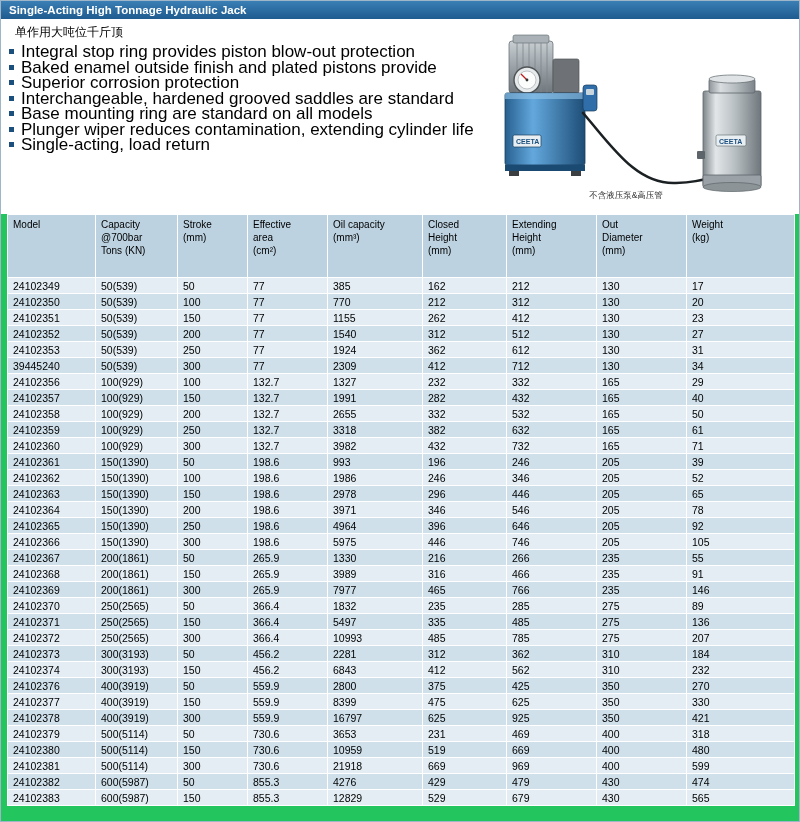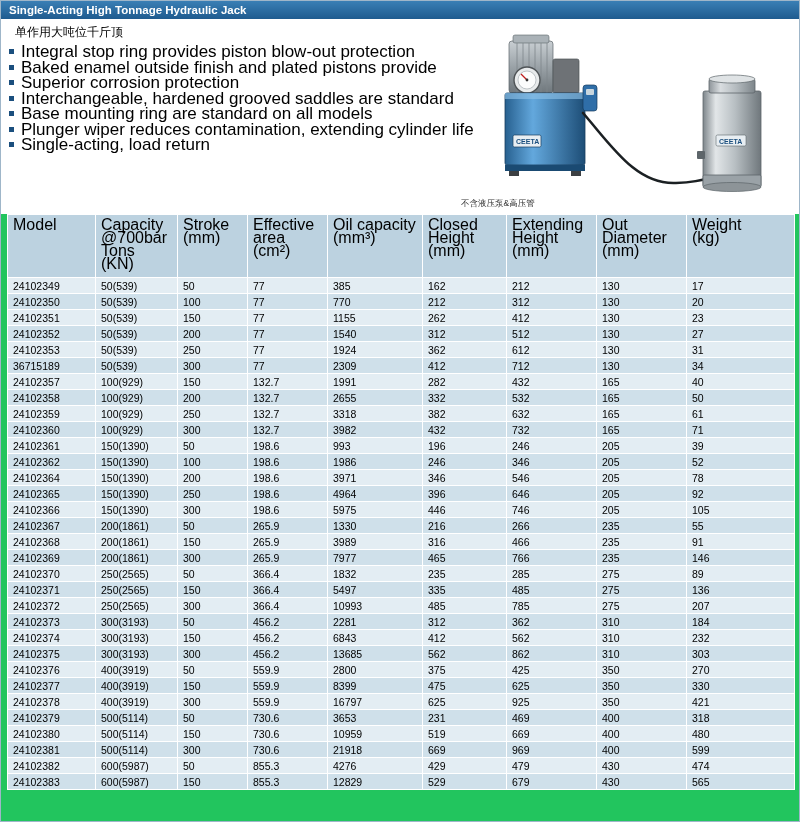--- a/index.html
+++ b/index.html
@@ -74,40 +74,40 @@
     position:absolute;
     right:8px;
     top:6px;
     width:330px;
     height:185px;
   }
   .art-caption{
     position:absolute;
     left:0;
     right:0;
-    bottom:0;
-    text-align:left;
+    bottom:8px;
+    text-align:center;
     font-size:8.5px;
     color:#333;
   }
   
   .table-wrap{
     padding:0 6px 6px 6px;
     box-sizing:border-box;
   }
   table{
     border-collapse:collapse;
     width:788px;
     table-layout:fixed;
   }
   thead th{
     background:#bcd2e0;
     border:1px solid #ffffff;
     border-bottom:1px solid #ffffff;
-    font-size:16px;
+    font-size:10px;
     font-weight:normal;
     text-align:left;
     padding:3px 5px;
     vertical-align:top;
     color:#000;
     line-height:13px;
     height:56px;
   }
   tbody td{
     border:1px solid #ffffff;
@@ -345,29 +345,40 @@
             <td>50(539)</td>
             <td>250</td>
             <td>77</td>
             <td>1924</td>
             <td>362</td>
             <td>612</td>
             <td>130</td>
             <td>31</td>
           </tr>
           <tr>
-            <td>36715189</td>
+            <td>39445240</td>
             <td>50(539)</td>
             <td>300</td>
             <td>77</td>
             <td>2309</td>
             <td>412</td>
             <td>712</td>
             <td>130</td>
             <td>34</td>
+          </tr>
+          <tr>
+            <td>24102356</td>
+            <td>100(929)</td>
+            <td>100</td>
+            <td>132.7</td>
+            <td>1327</td>
+            <td>232</td>
+            <td>332</td>
+            <td>165</td>
+            <td>29</td>
           </tr>
           <tr>
             <td>24102357</td>
             <td>100(929)</td>
             <td>150</td>
             <td>132.7</td>
             <td>1991</td>
             <td>282</td>
             <td>432</td>
             <td>165</td>
@@ -422,20 +433,31 @@
             <td>150(1390)</td>
             <td>100</td>
             <td>198.6</td>
             <td>1986</td>
             <td>246</td>
             <td>346</td>
             <td>205</td>
             <td>52</td>
           </tr>
           <tr>
+            <td>24102363</td>
+            <td>150(1390)</td>
+            <td>150</td>
+            <td>198.6</td>
+            <td>2978</td>
+            <td>296</td>
+            <td>446</td>
+            <td>205</td>
+            <td>65</td>
+          </tr>
+          <tr>
             <td>24102364</td>
             <td>150(1390)</td>
             <td>200</td>
             <td>198.6</td>
             <td>3971</td>
             <td>346</td>
             <td>546</td>
             <td>205</td>
             <td>78</td>
           </tr>
@@ -543,31 +565,20 @@
             <td>300(3193)</td>
             <td>150</td>
             <td>456.2</td>
             <td>6843</td>
             <td>412</td>
             <td>562</td>
             <td>310</td>
             <td>232</td>
           </tr>
           <tr>
-            <td>24102375</td>
-            <td>300(3193)</td>
-            <td>300</td>
-            <td>456.2</td>
-            <td>13685</td>
-            <td>562</td>
-            <td>862</td>
-            <td>310</td>
-            <td>303</td>
-          </tr>
-          <tr>
             <td>24102376</td>
             <td>400(3919)</td>
             <td>50</td>
             <td>559.9</td>
             <td>2800</td>
             <td>375</td>
             <td>425</td>
             <td>350</td>
             <td>270</td>
           </tr>

